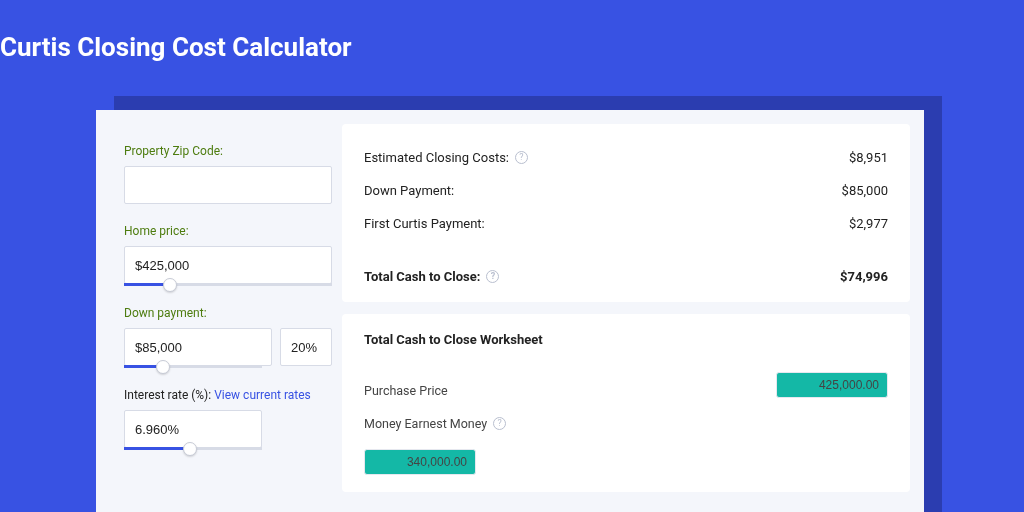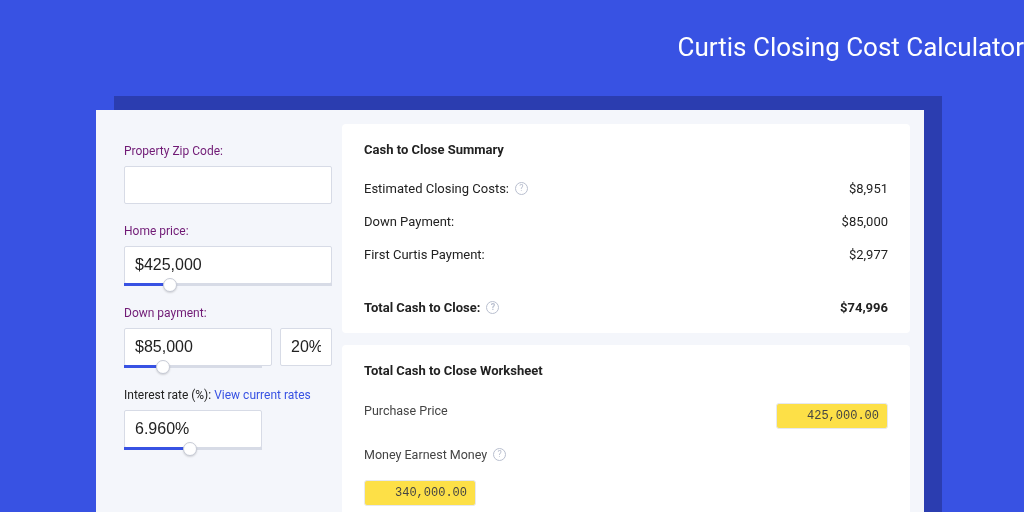--- a/index.html
+++ b/index.html
@@ -3,23 +3,23 @@
 <meta charset="utf-8">
 <style>
 * { box-sizing: border-box; margin: 0; padding: 0; }
 html, body { width: 1024px; height: 512px; overflow: hidden; }
 body {
   font-family: -apple-system, BlinkMacSystemFont, "Segoe UI", Roboto, Arial, sans-serif;
   background: #3852e3;
 }
 .page-title {
   color: #fff;
-  text-align: right;
+  text-align: left;
   font-size: 26px;
-  font-weight: 400;
+  font-weight: 700;
   padding-top: 32px;
 }
 .panel-shadow {
   position: absolute;
   left: 114px;
   top: 96px;
   width: 828px;
   height: 416px;
   background: #2b3db0;
 }
@@ -35,31 +35,31 @@
 .left-col {
   width: 246px;
   padding: 34px 10px 0 28px;
 }
 .right-col {
   flex: 1;
   padding: 14px 14px 0 0;
 }
 .field-label {
   font-size: 12px;
-  color: #701a75;
+  color: #4d7c0f;
   margin-bottom: 8px;
 }
 .text-input {
   width: 100%;
   height: 38px;
   border: 1px solid #d7dbe6;
   background: #fff;
   border-radius: 2px;
   padding: 0 10px;
-  font-size: 16px;
+  font-size: 13px;
   color: #222;
 }
 .text-input::placeholder { color: #888; }
 .field-group { margin-bottom: 20px; }
 .slider-track {
   position: relative;
   height: 3px;
   background: #d7dbe6;
   margin-top: -1px;
 }
@@ -112,37 +112,36 @@
   width: 13px; height: 13px;
   border: 1px solid #b9bfcf;
   border-radius: 50%;
   color: #b9bfcf;
   font-size: 9px;
   line-height: 1;
 }
 .worksheet-row {
   display: flex;
   justify-content: space-between;
-  align-items: flex-start;
+  align-items: flex-end;
   font-size: 12.5px;
   color: #444;
   padding: 9px 0;
 }
 .worksheet-row .lbl { display: flex; align-items: center; gap: 6px; }
 .val-input {
   width: 112px;
   height: 26px;
   border: 1px solid #e6e8ef;
   border-radius: 3px;
   text-align: right;
   padding: 0 8px;
   font-size: 12px;
   color: #444;
-  background: #fde047;
-  font-family: Liberation Mono, monospace;
+  background: #14b8a6;
 }
 .interest-input { width: 138px; }
 </style>
 </head>
 <body>
 
 <h1 class="page-title">Curtis Closing Cost Calculator</h1>
 
 <div class="panel-shadow"></div>
 
@@ -187,21 +186,20 @@
         <div class="slider-fill" style="width:48%"></div>
         <div class="slider-thumb" style="left:48%"></div>
       </div>
     </div>
 
   </div>
 
   <div class="right-col">
 
     <div class="card">
-      <div class="card-title">Cash to Close Summary</div>
 
       <div class="summary-row">
         <span class="lbl">
           <span>Estimated Closing Costs:</span>
           <span class="help-icon">?</span>
         </span>
         <span>$8,951</span>
       </div>
 
       <div class="summary-row">

